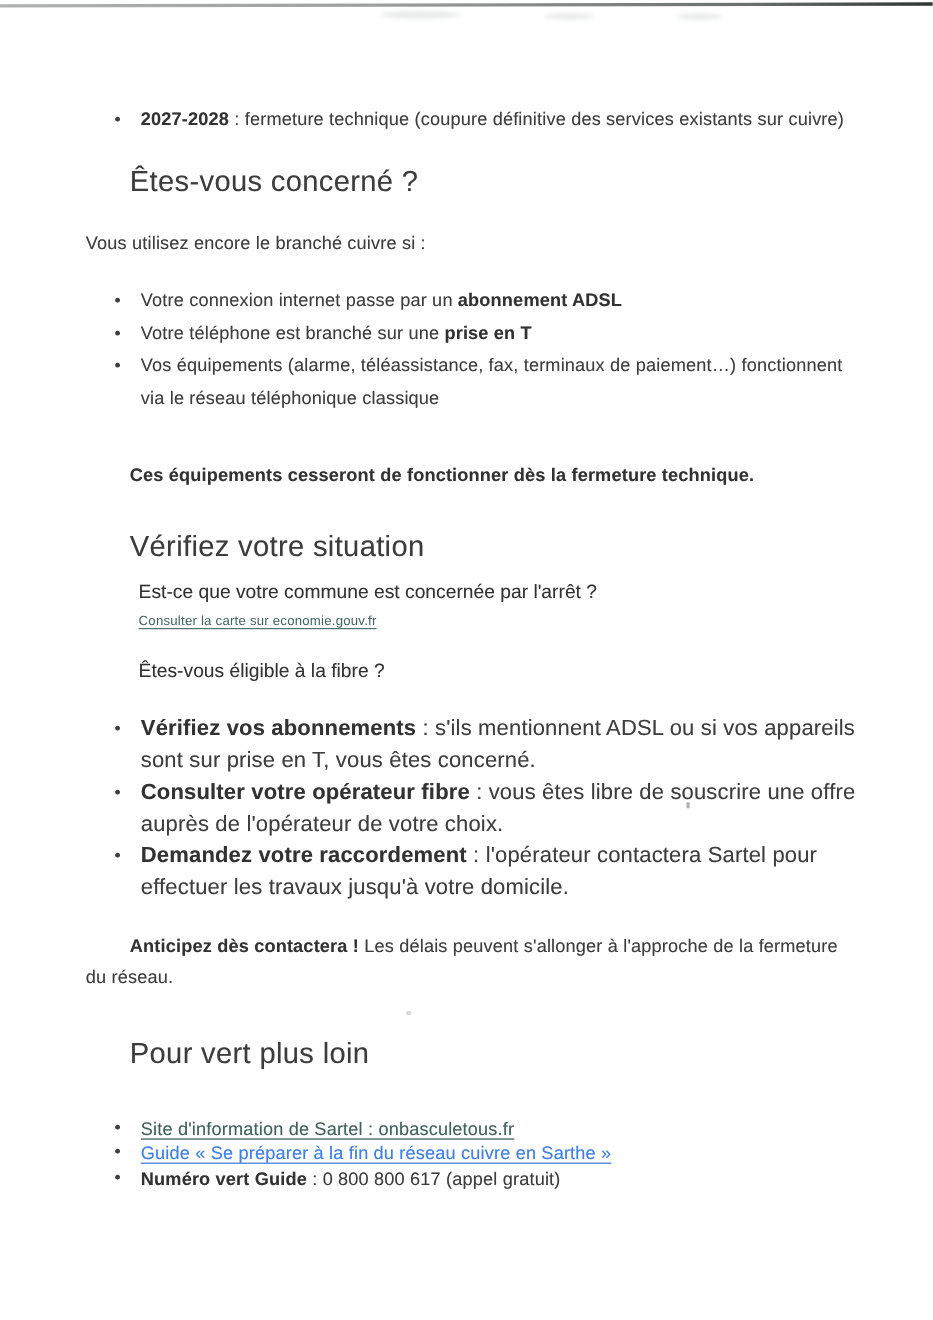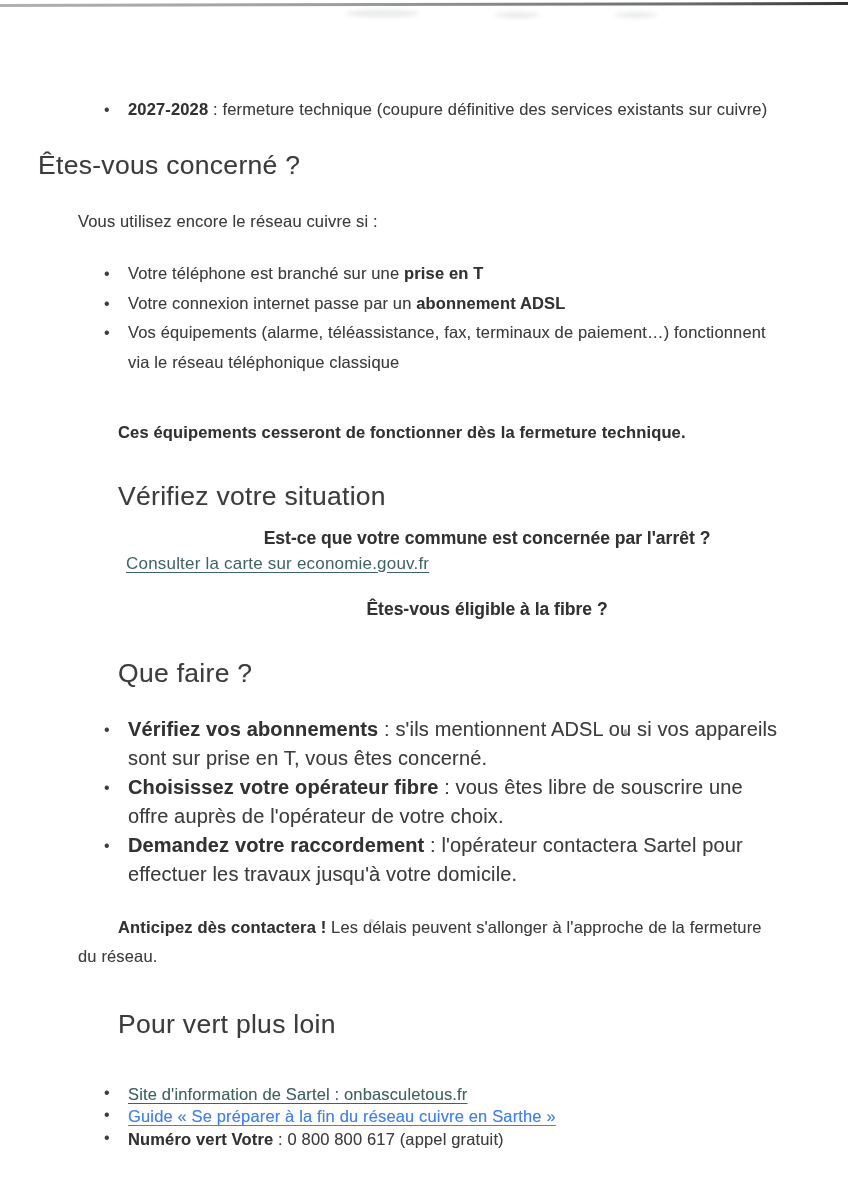--- a/index.html
+++ b/index.html
@@ -45,29 +45,29 @@
     position:absolute;left:26px;top:0;
     font-size:16px;color:#3d3d3d;
   }
 
   a{text-underline-offset:3px;text-decoration-thickness:1.5px;}
   .link-teal{color:#3e6361;text-decoration:underline;}
   .link-blue{color:#3b82f6;text-decoration:underline;}
 
   
   .timeline-bullet{margin:95px 70px 0 78px;}
-  .h-concerned{margin:25px 0 0 38px;}
+  .h-concerned{margin:25px 0 0 118px;}
   .p-intro{margin:26px 0 0 78px;}
   .ul-concerned{margin:23px 70px 0 78px;}
   .p-warning{margin:41px 70px 0 78px;text-indent:40px;}
   .h-verify{margin:33px 0 0 118px;}
   .verify-block{margin:13px 0 0 126px;}
-  .q{font-size:17.5px;font-weight:bold;color:#323232;line-height:26px;
-     text-shadow:0 0 .6px rgba(50,50,50,.3);text-align:center;}
-  .q-link{font-size:17px;line-height:26px;letter-spacing:.2px;}
+  .q{font-size:17.5px;font-weight:normal;color:#323232;line-height:26px;
+     text-shadow:0 0 .6px rgba(50,50,50,.3);}
+  .q-link{font-size:12px;line-height:26px;letter-spacing:.2px;}
   .q-gap{height:19px;}
   .h-todo{margin:36px 0 0 118px;}
   .ul-todo{margin:26px 60px 0 78px;}
   .ul-todo li{line-height:29px;font-size:20px;}
   .p-notice{margin:24px 70px 0 78px;text-indent:40px;}
   .h-more{margin:37px 0 0 118px;}
   .ul-more{margin:43px 60px 0 78px;}
   .ul-more li{line-height:22.5px;font-size:16.5px;}
   .ul-more li::before{top:-1px;}
 </style>
@@ -84,28 +84,28 @@
   <div class="speck-2"></div>
 
   <ul class="timeline-bullet body-text">
     <li>
       <span class="bold">2027-2028</span><span> : fermeture technique (coupure définitive des services existants sur cuivre)</span>
     </li>
   </ul>
 
   <h2 class="h-concerned">Êtes-vous concerné ?</h2>
 
-  <p class="p-intro body-text">Vous utilisez encore le réseau cuivre si :</p>
+  <p class="p-intro body-text">Vous utilisez encore le branché cuivre si :</p>
 
   <ul class="ul-concerned body-text">
     <li>
-      <span>Votre téléphone est branché sur une </span><span class="bold">prise en T</span><span></span>
+      <span>Votre connexion internet passe par un </span><span class="bold">abonnement ADSL</span><span></span>
     </li>
     <li>
-      <span>Votre connexion internet passe par un </span><span class="bold">abonnement ADSL</span><span></span>
+      <span>Votre téléphone est branché sur une </span><span class="bold">prise en T</span><span></span>
     </li>
     <li>
       <span>Vos équipements (alarme, téléassistance, fax, terminaux de paiement…) fonctionnent via le réseau téléphonique classique</span><span class="bold"></span><span></span>
     </li>
   </ul>
 
   <p class="p-warning body-text">
     <b>Ces équipements cesseront de fonctionner dès la fermeture technique.</b>
   </p>
 
@@ -113,45 +113,44 @@
 
   <div class="verify-block">
     <div class="q">Est-ce que votre commune est concernée par l'arrêt ?</div>
     <div class="q-link">
       <a href="#" class="link-teal">Consulter la carte sur economie.gouv.fr</a>
     </div>
     <div class="q-gap"></div>
     <div class="q">Êtes-vous éligible à la fibre ?</div>
   </div>
 
-  <h2 class="h-todo">Que faire ?</h2>
 
   <ul class="ul-todo body-text">
     <li>
       <span class="bold">Vérifiez vos abonnements</span><span> : s'ils mentionnent ADSL ou si vos appareils sont sur prise en T, vous êtes concerné.</span>
     </li>
     <li>
-      <span class="bold">Choisissez votre opérateur fibre</span><span> : vous êtes libre de souscrire une offre auprès de l'opérateur de votre choix.</span>
+      <span class="bold">Consulter votre opérateur fibre</span><span> : vous êtes libre de souscrire une offre auprès de l'opérateur de votre choix.</span>
     </li>
     <li>
       <span class="bold">Demandez votre raccordement</span><span> : l'opérateur contactera Sartel pour effectuer les travaux jusqu'à votre domicile.</span>
     </li>
   </ul>
 
   <p class="p-notice body-text">
     <b>Anticipez dès contactera !</b><span> Les délais peuvent s'allonger à l'approche de la fermeture du réseau.</span>
   </p>
 
   <h2 class="h-more">Pour vert plus loin</h2>
 
   <ul class="ul-more body-text">
     <li>
       <a href="#" class="link-teal">Site d'information de Sartel : onbasculetous.fr</a>
     </li>
     <li>
       <a href="#" class="link-blue">Guide « Se préparer à la fin du réseau cuivre en Sarthe »</a>
     </li>
     <li>
-      <span class="bold">Numéro vert Votre</span><span> : 0 800 800 617 (appel gratuit)</span>
+      <span class="bold">Numéro vert Guide</span><span> : 0 800 800 617 (appel gratuit)</span>
     </li>
   </ul>
 
 </div>
 
 </body></html>

